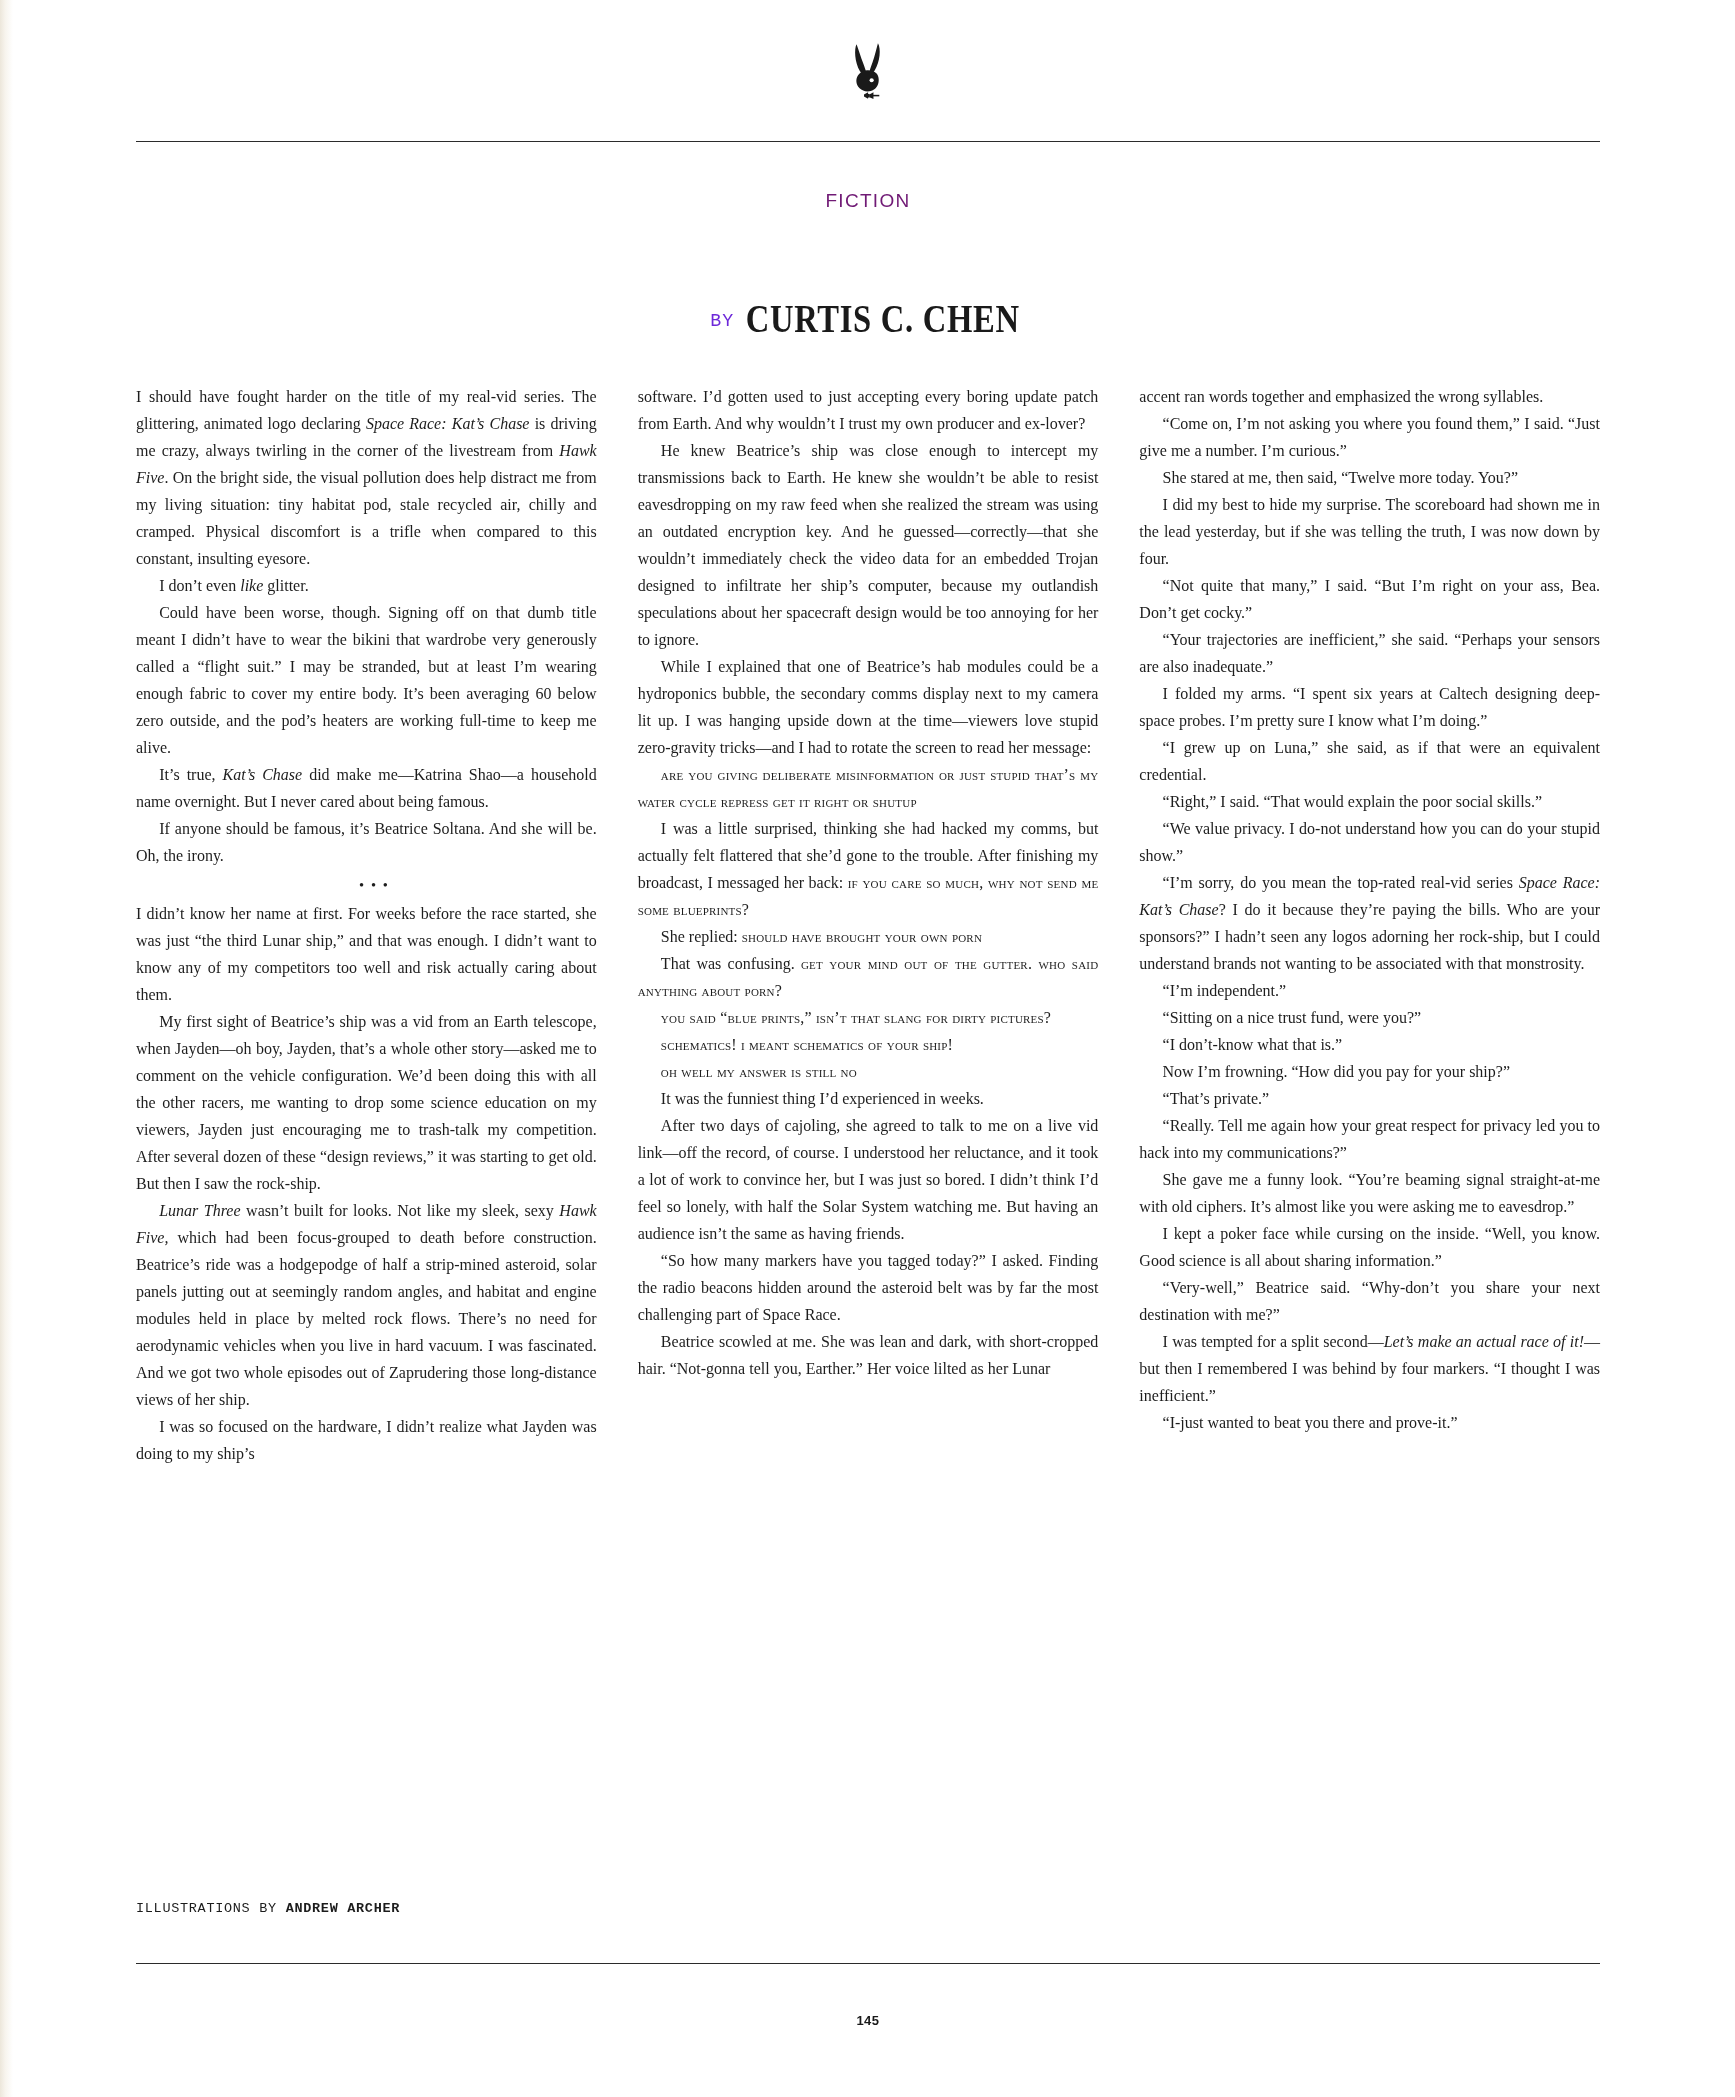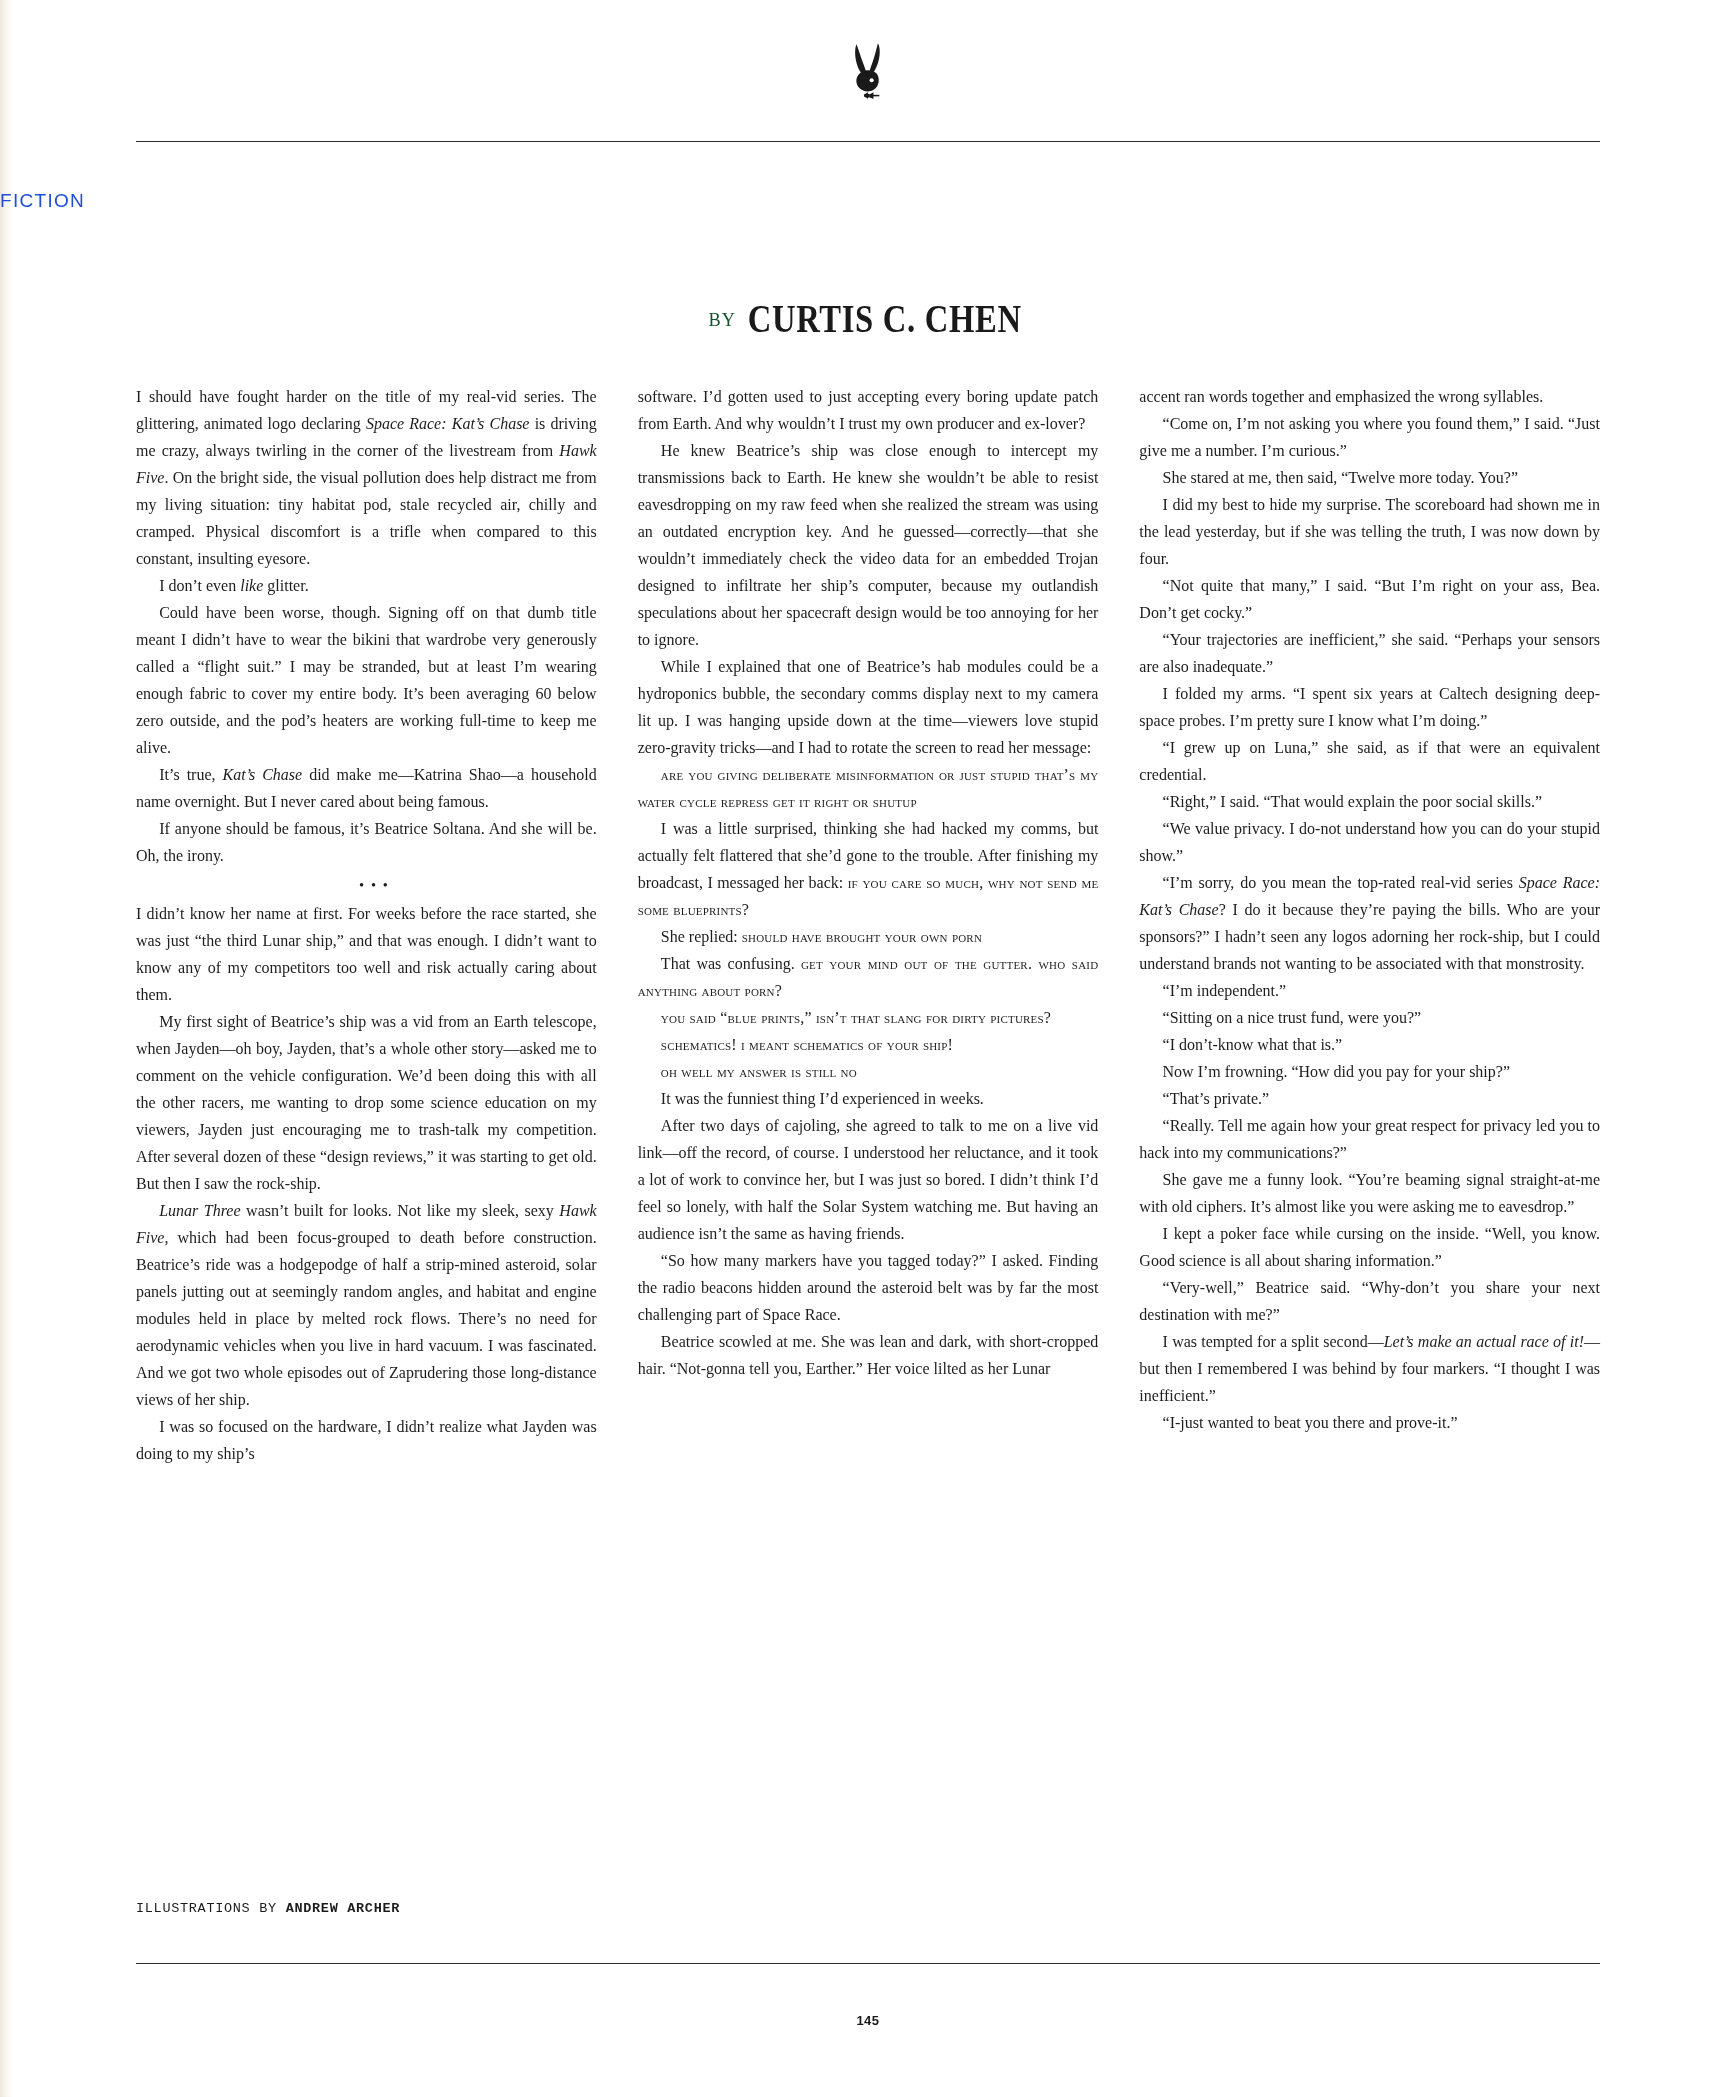--- a/index.html
+++ b/index.html
@@ -52,40 +52,41 @@
     right: 136px;
     top: 141px;
     height: 1.4px;
     background: #2b2b2b;
   }
 
   .kicker {
     position: absolute;
     left: 0; right: 0;
     top: 190px;
+    text-align: center;
     font-family: "Liberation Sans", sans-serif;
     font-size: 19px;
     letter-spacing: 1.3px;
     font-weight: 400;
-    color: #1d4ed8;
+    color: #701a75;
   }
 
   
   .byline {
     position: absolute;
     left: 0; right: 0;
     top: 303px;
     text-align: center;
     white-space: nowrap;
   }
   .byline .by {
-    font-family: Liberation Serif, serif;
+    font-family: Liberation Mono, monospace;
     font-size: 18.3px;
     letter-spacing: 1px;
-    color: #14532d;
+    color: #6d28d9;
     vertical-align: 6.8px;
     margin-right: 6px;
   }
   .byline .author {
     font-family: "Liberation Serif", serif;
     font-weight: 700;
     font-size: 34px;
     letter-spacing: 0.7px;
     color: #1a1a1a;
     transform: scaleY(1.18) scaleX(0.96);

